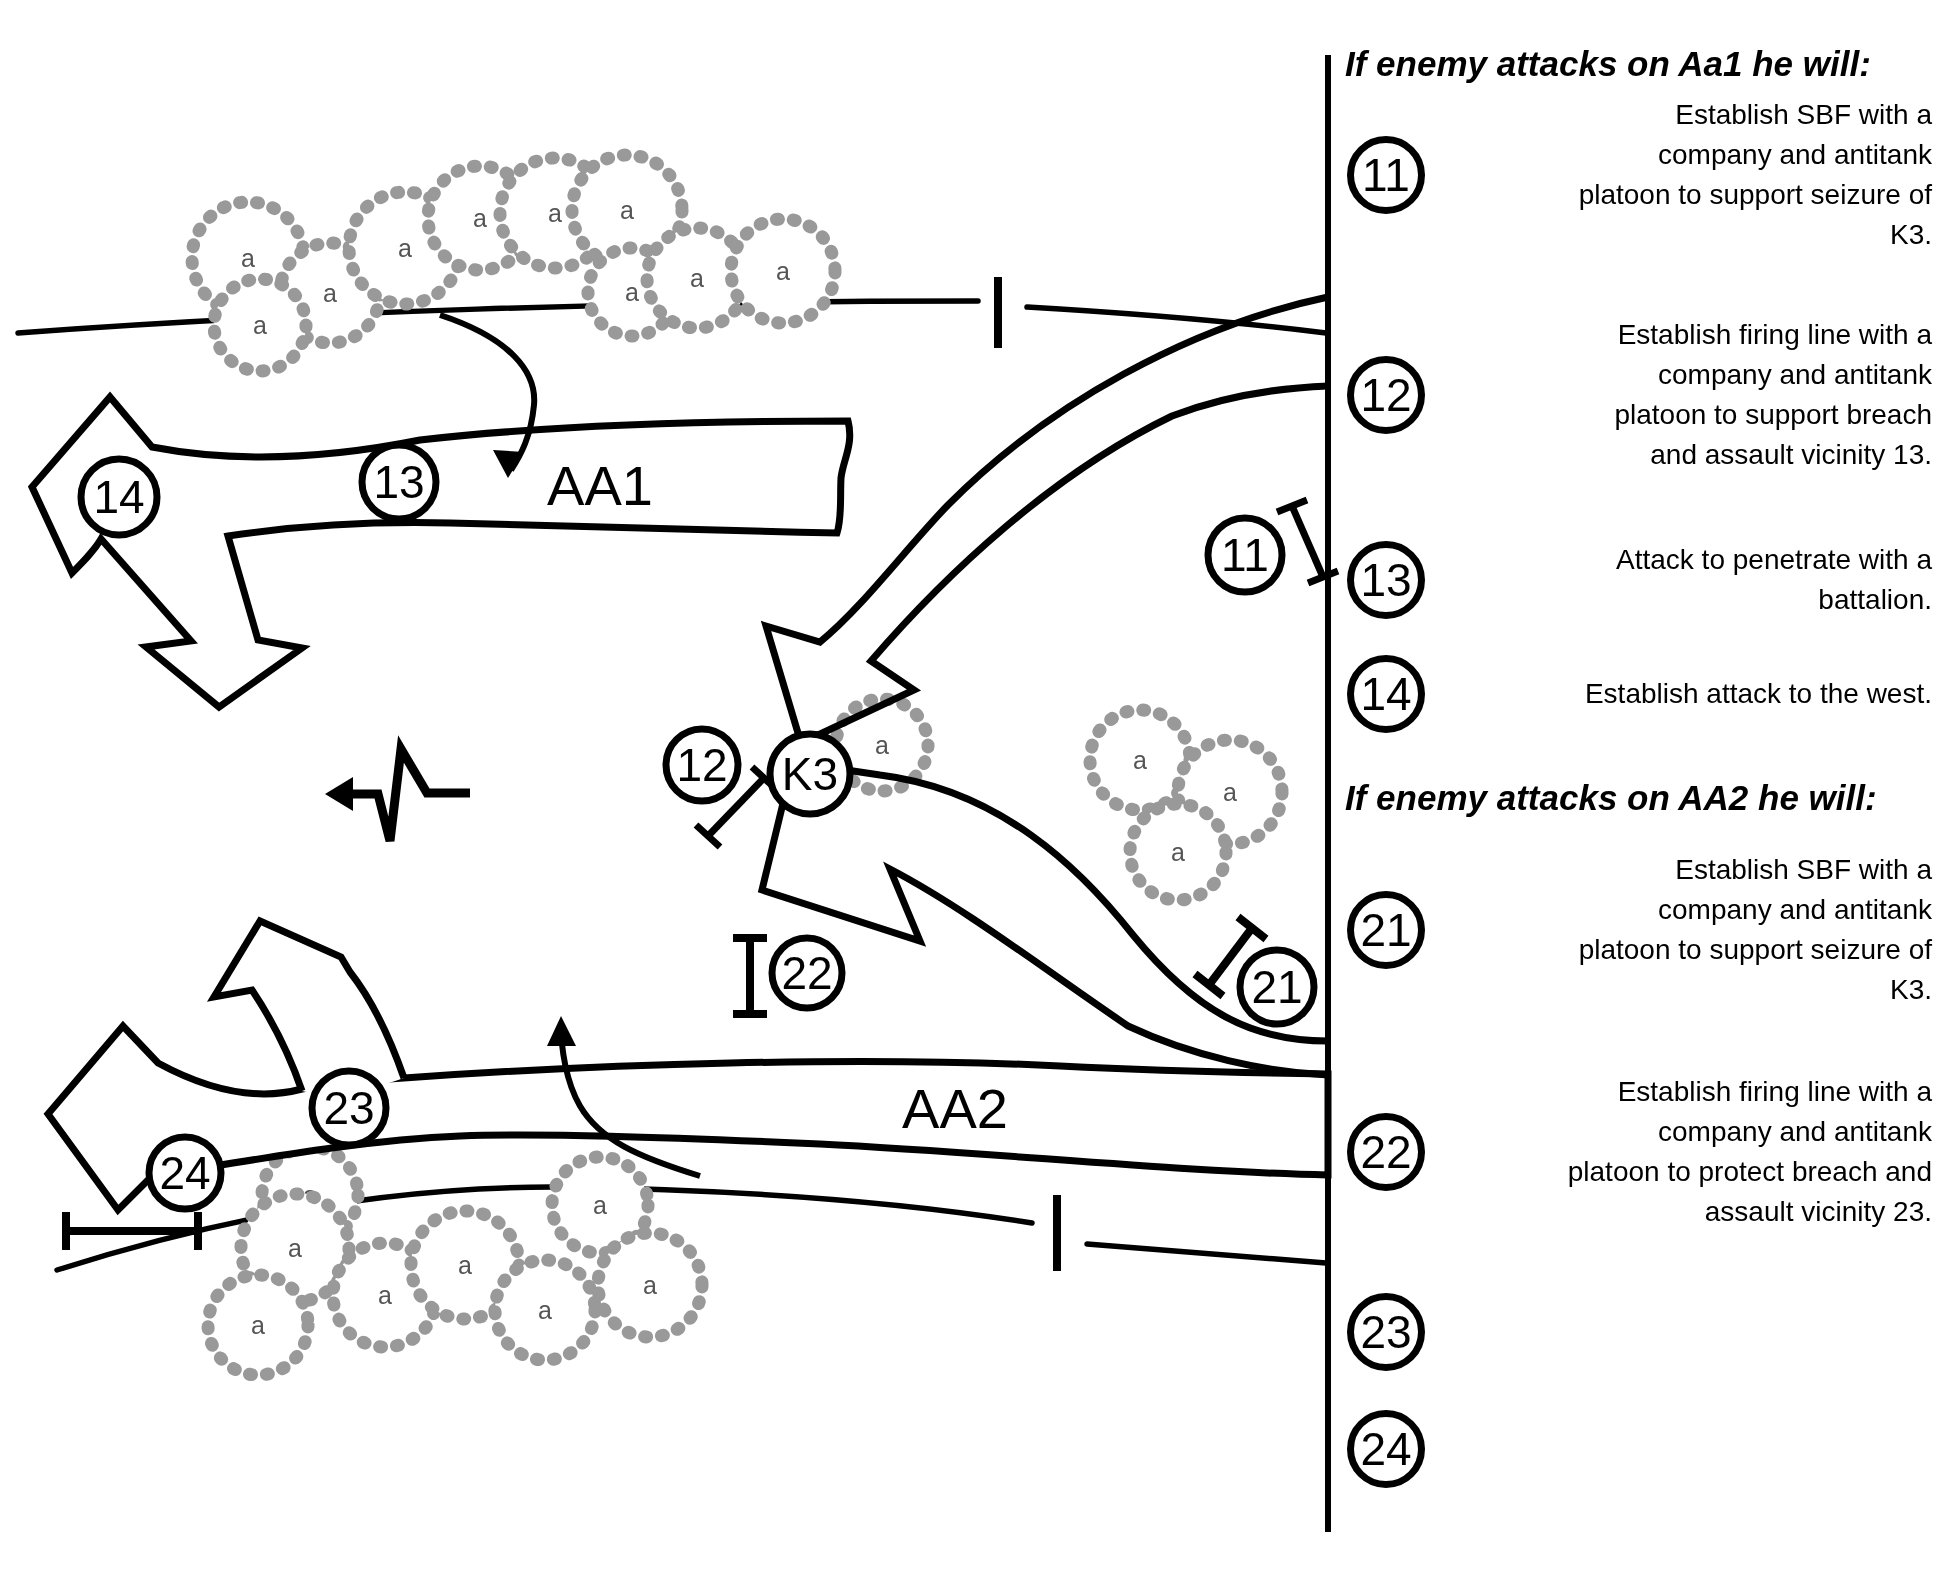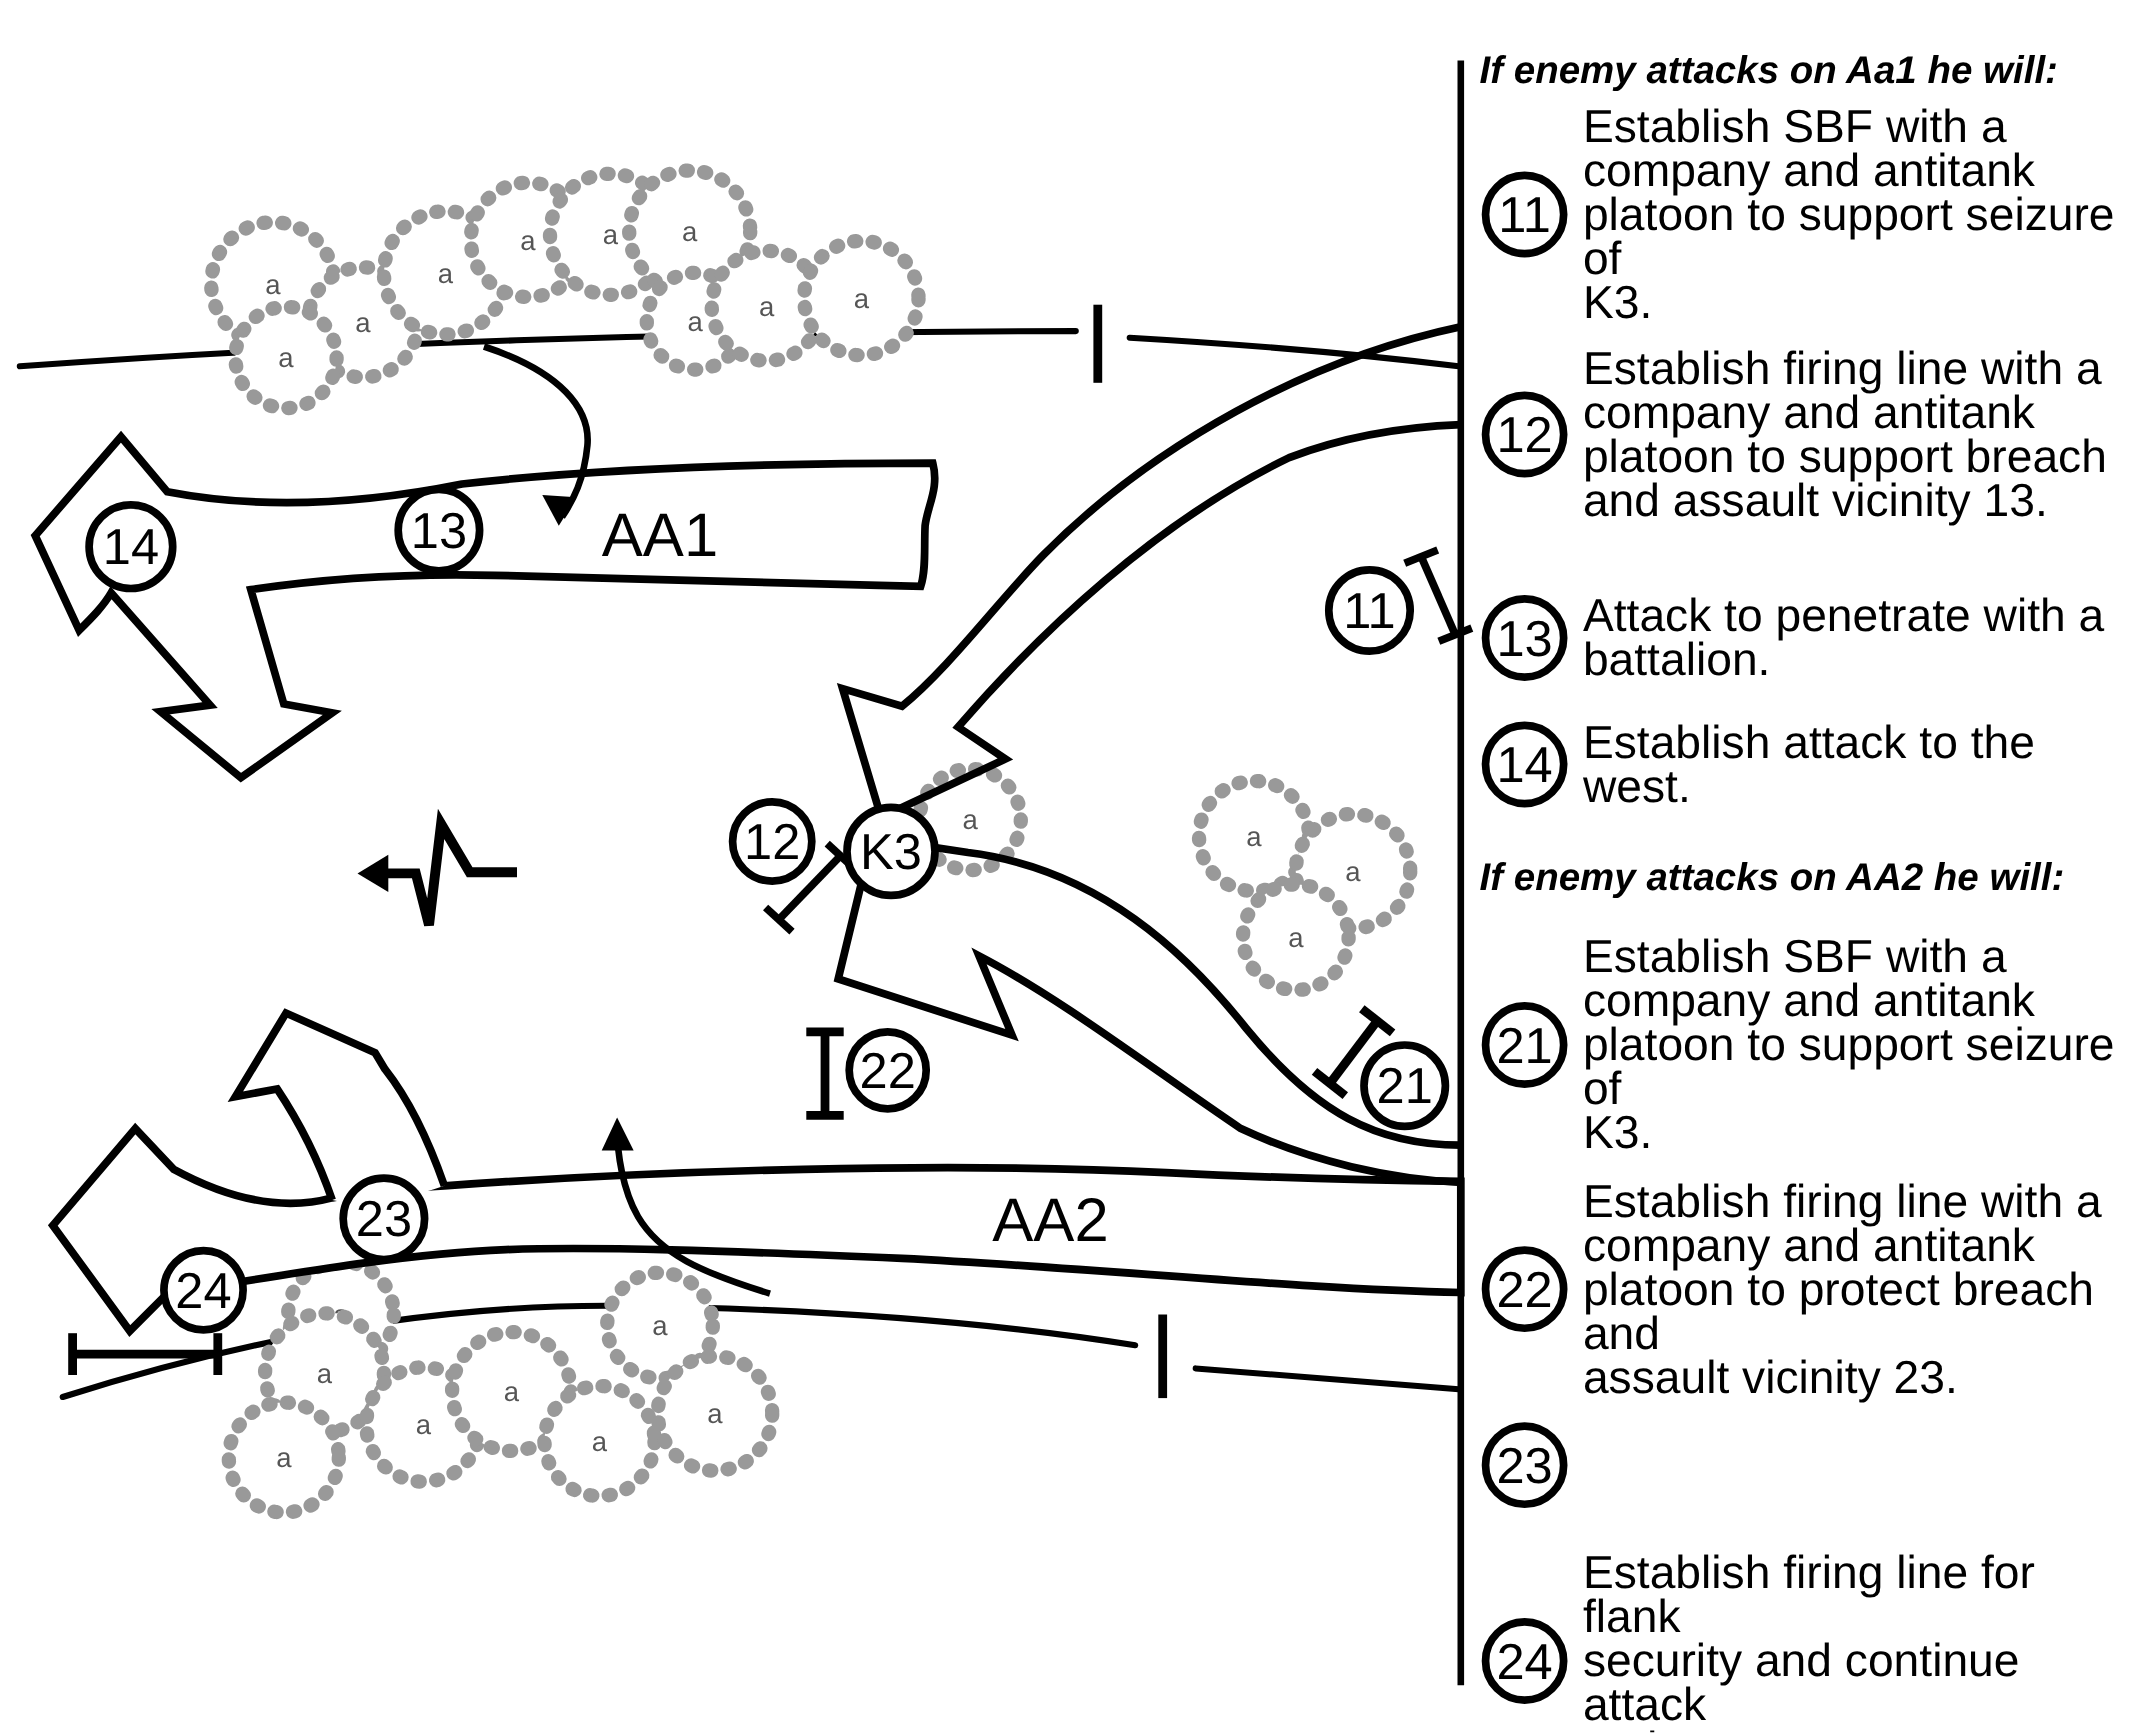--- a/index.html
+++ b/index.html
@@ -6,21 +6,21 @@
   #stage{position:relative;width:1942px;height:1575px;background:#fff;overflow:hidden;
          font-family:"Liberation Sans", sans-serif;color:#000;}
   #mapsvg{position:absolute;left:0;top:0;}
   
   .hdr{position:absolute;left:1345px;width:600px;font-size:35px;font-weight:bold;
        font-style:italic;letter-spacing:0px;}
   .item{position:absolute;left:1347px;width:585px;display:flex;align-items:center;}
   .numcirc{flex:0 0 auto;width:64px;height:64px;border:7px solid #000;border-radius:50%;
            display:flex;align-items:center;justify-content:center;font-size:46px;
            margin-right:14px;background:#fff;}
-  .itxt{font-size:42px;line-height:40px;white-space:pre-line;width:500px;}
+  .itxt{font-size:28px;line-height:40px;white-space:pre-line;width:500px;text-align:right;}
   
   .road{fill:none;stroke:#000;stroke-width:5.5;stroke-linecap:round;}
   .tick{stroke:#000;stroke-width:8;stroke-linecap:butt;}
   .bigarrow{fill:#fff;stroke:#000;stroke-width:7;stroke-linejoin:miter;}
   .bandstroke{fill:none;stroke:#000;stroke-width:7;stroke-linejoin:miter;}
   .fillonly{fill:#fff;stroke:none;}
   .thin{fill:none;stroke:#000;stroke-width:6;stroke-linecap:butt;}
   .thinhead{fill:#000;stroke:none;}
   .bar{stroke:#000;stroke-width:7;stroke-linecap:butt;}
   .bar8{stroke:#000;stroke-width:8;stroke-linecap:butt;}
@@ -316,18 +316,15 @@
 platoon to protect breach and
 assault vicinity 23.</div>
   </div>
 
   <div class="item" style="top:1293px;">
     <div class="numcirc">23</div>
   </div>
 
   <div class="item" style="top:1410px;">
     <div class="numcirc">24</div>
-    <div class="itxt">Establish firing line for flank
-security and continue attack
-to the west.</div>
   </div>
 
 </div>
 
 </body></html>

